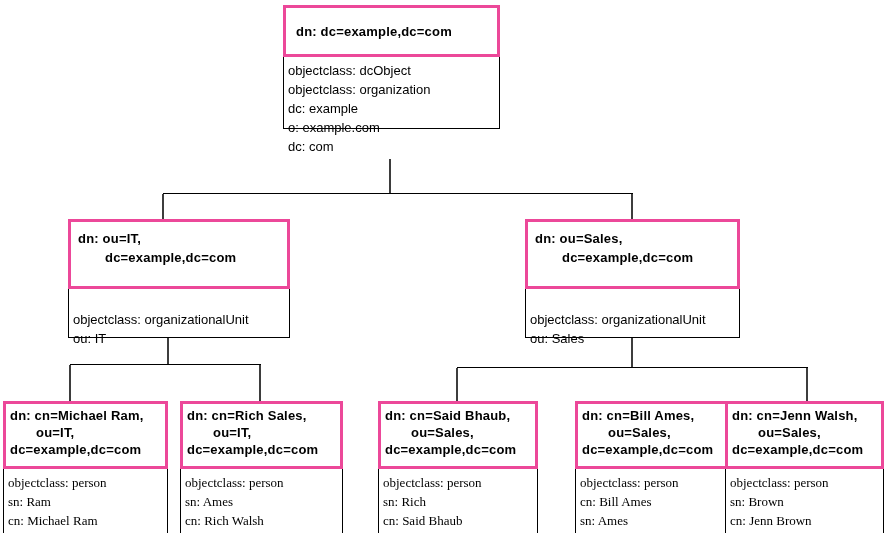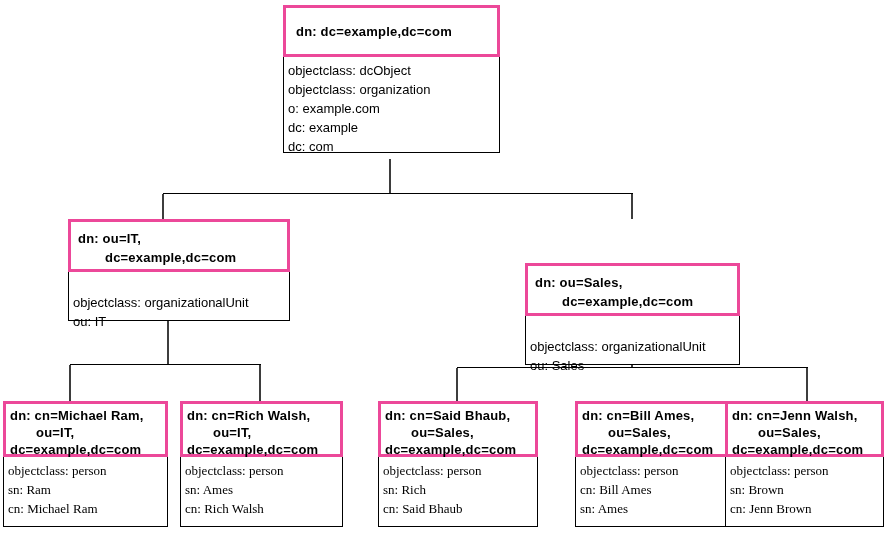--- a/index.html
+++ b/index.html
@@ -27,29 +27,29 @@
     width: 100%;
     border: 1px solid #000000;
     border-top: none;
     background: #ffffff;
     font-size: 13px;
   }
   .ln { white-space: nowrap; }
 
   
   .hdr-root { height: 52px; display: flex; align-items: center; padding-left: 10px; }
-  .hdr-ou   { height: 53px; padding: 7px 0 0 7px; }
+  .hdr-ou   { height: 70px; padding: 7px 0 0 7px; }
   .hdr-ou .ln { line-height: 19px; }
-  .hdr-leaf { height: 56px; padding: 3px 0 0 4px; }
+  .hdr-leaf { height: 68px; padding: 3px 0 0 4px; }
   .hdr-leaf .ln { line-height: 17px; }
   .indent-ou   { padding-left: 27px; }
   .indent-leaf { padding-left: 26px; }
 
   
-  .attrs-root { height: 96px; padding: 4px 0 0 4px; }
+  .attrs-root { height: 72px; padding: 4px 0 0 4px; }
   .attrs-ou   { height: 49px;  padding: 21px 0 0 4px; }
   .attrs-leaf { height: 70px;  padding: 4px 0 0 4px; font-family: Liberation Serif, serif; }
   .attrs .ln  { line-height: 19px; }
 
   
   .vline { position: absolute; width: 2px; background: #3d3d3d; }
   .hline { position: absolute; height: 1px; background: #000000; }
 </style>
 </head>
 <body>
@@ -71,38 +71,38 @@
   <div class="vline" style="left:456px; top:368px; height:33px;"></div>
   <div class="vline" style="left:806px; top:368px; height:33px;"></div>
 
   <div class="node" style="left:283px; top:5px; width:217px;">
     <div class="hdr hdr-root">
       <div class="ln">dn: dc=example,dc=com</div>
     </div>
     <div class="attrs attrs-root">
       <div class="ln">objectclass: dcObject</div>
       <div class="ln">objectclass: organization</div>
+      <div class="ln">dc: example</div>
       <div class="ln">o: example.com</div>
-      <div class="ln">dc: example</div>
       <div class="ln">dc: com</div>
     </div>
   </div>
 
   <div class="node" style="left:68px; top:219px; width:222px;">
     <div class="hdr hdr-ou">
       <div class="ln">dn: ou=IT,</div>
       <div class="ln indent-ou">dc=example,dc=com</div>
     </div>
     <div class="attrs attrs-ou">
       <div class="ln">objectclass: organizationalUnit</div>
       <div class="ln">ou: IT</div>
     </div>
   </div>
 
-  <div class="node" style="left:525px; top:219px; width:215px;margin-top:44px;">
+  <div class="node" style="left:525px; top:219px; width:215px;">
     <div class="hdr hdr-ou">
       <div class="ln">dn: ou=Sales,</div>
       <div class="ln indent-ou">dc=example,dc=com</div>
     </div>
     <div class="attrs attrs-ou">
       <div class="ln">objectclass: organizationalUnit</div>
       <div class="ln">ou: Sales</div>
     </div>
   </div>
 
@@ -114,21 +114,21 @@
     </div>
     <div class="attrs attrs-leaf">
       <div class="ln">objectclass: person</div>
       <div class="ln">sn: Ram</div>
       <div class="ln">cn: Michael Ram</div>
     </div>
   </div>
 
   <div class="node" style="left:180px; top:401px; width:163px;">
     <div class="hdr hdr-leaf">
-      <div class="ln">dn: cn=Rich Walsh,</div>
+      <div class="ln">dn: cn=Rich Sales,</div>
       <div class="ln indent-leaf">ou=IT,</div>
       <div class="ln">dc=example,dc=com</div>
     </div>
     <div class="attrs attrs-leaf">
       <div class="ln">objectclass: person</div>
       <div class="ln">sn: Ames</div>
       <div class="ln">cn: Rich Walsh</div>
     </div>
   </div>
 

